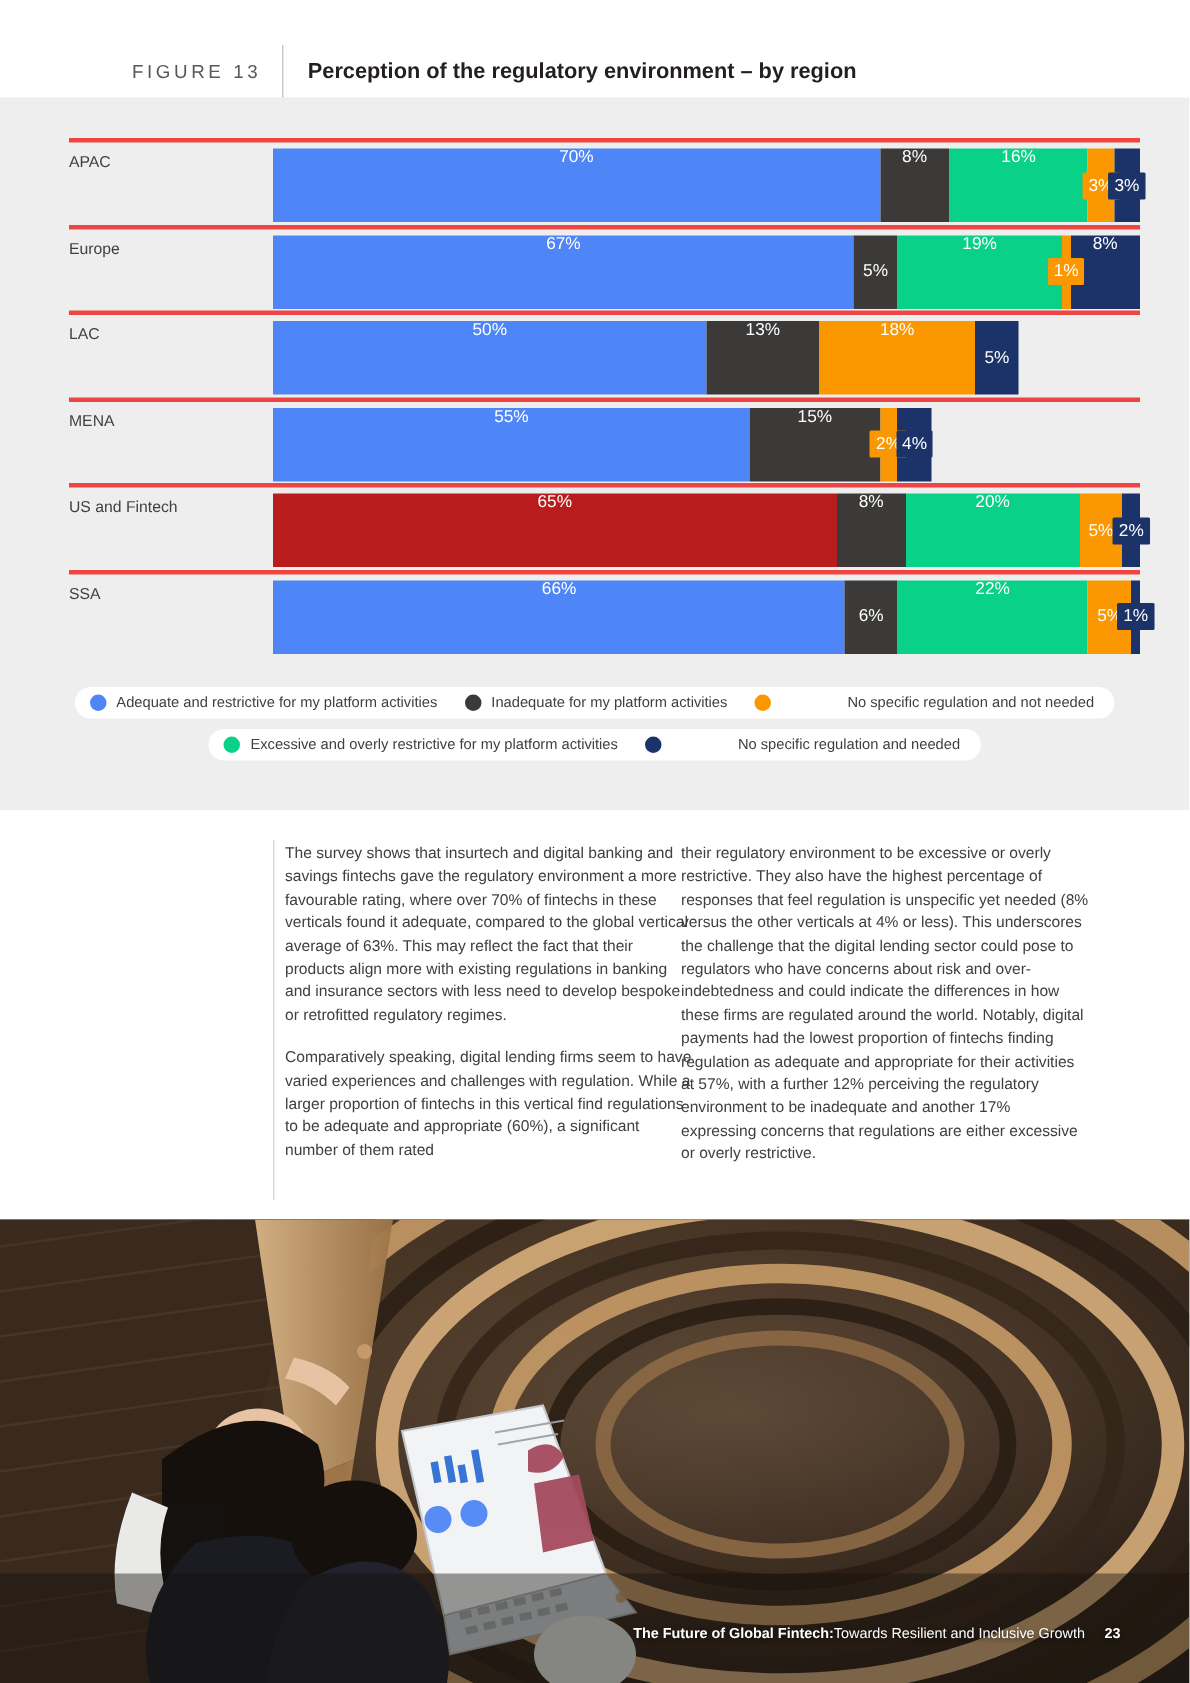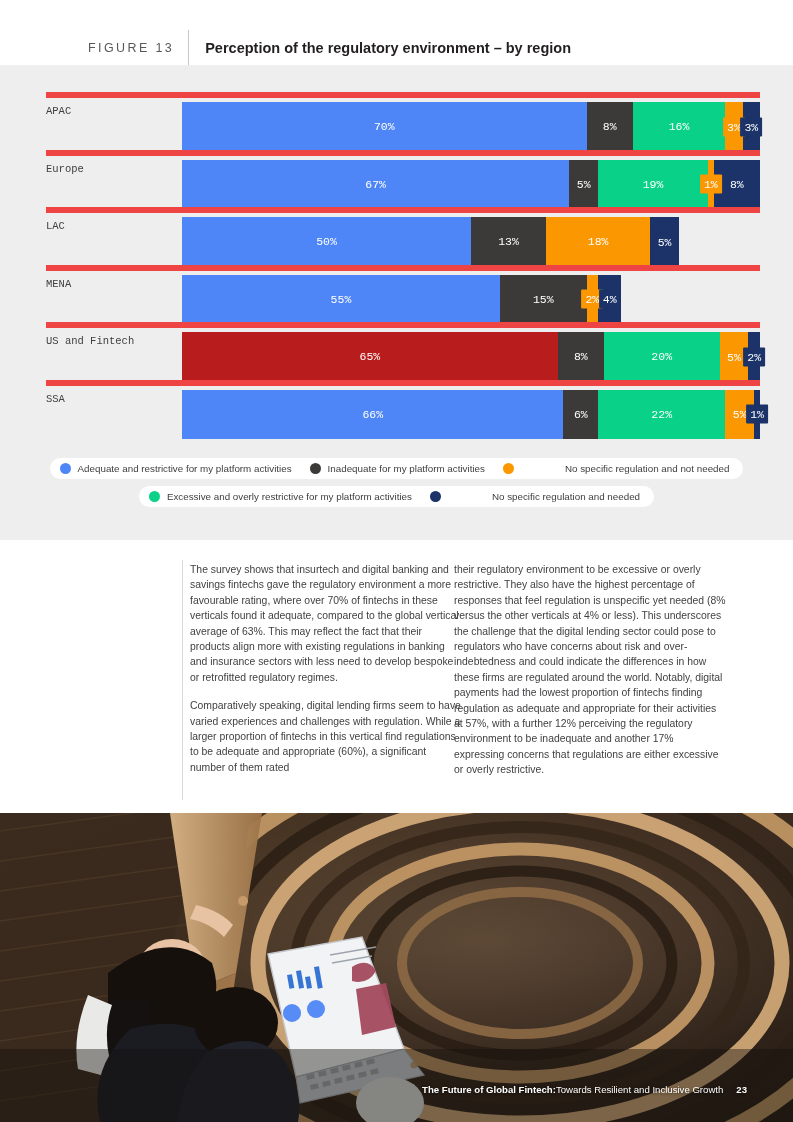--- a/index.html
+++ b/index.html
@@ -34,35 +34,34 @@
     position: absolute; left: 0; top: 65px; width: 793px; height: 475px;
     background: #eeeeee;
   }
   .chart-area {
     position: absolute; left: 46px; top: 27px;
     width: 714px; height: 345px;
   }
   .row {
     position: relative;
     height: 57.5px;
-    border-top: 6px solid #ef4444;
-    font-family: Liberation Mono, monospace;
+    border-top: 3px solid #ef4444;
   }
   .row-label {
     position: absolute; left: 0; top: 7px;
     font-size: 10.5px; color: #404040; white-space: nowrap;
   }
   .bar-track {
     position: absolute; left: 136px; top: 4px;
     width: 578px; height: 49px;
     display: flex;
   }
   .seg {
     position: relative; height: 100%;
-    display: flex; align-items: center; justify-content: center;
+    display: flex; justify-content: center;
   }
   .seg-val {
     font-size: 11.5px; color: #ffffff; white-space: nowrap;
     position: relative; z-index: 3;
   }
   
   .seg.narrow { overflow: visible; }
   .seg.narrow .chip {
     position: absolute; top: 50%; left: 50%;
     transform: translate(-50%, -50%);

